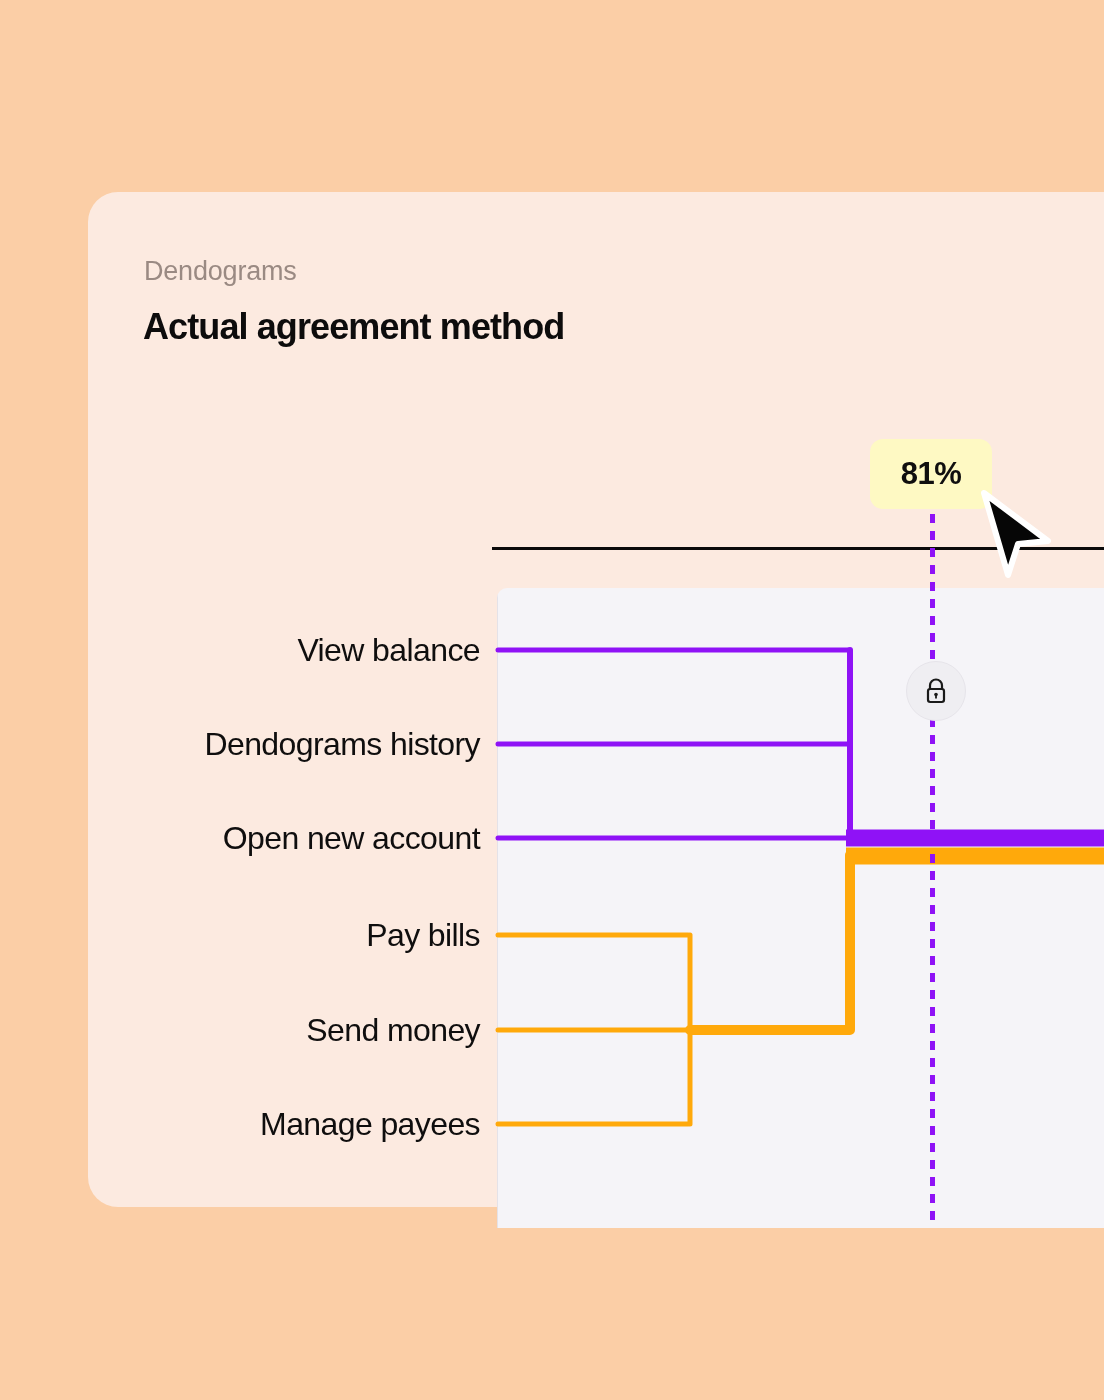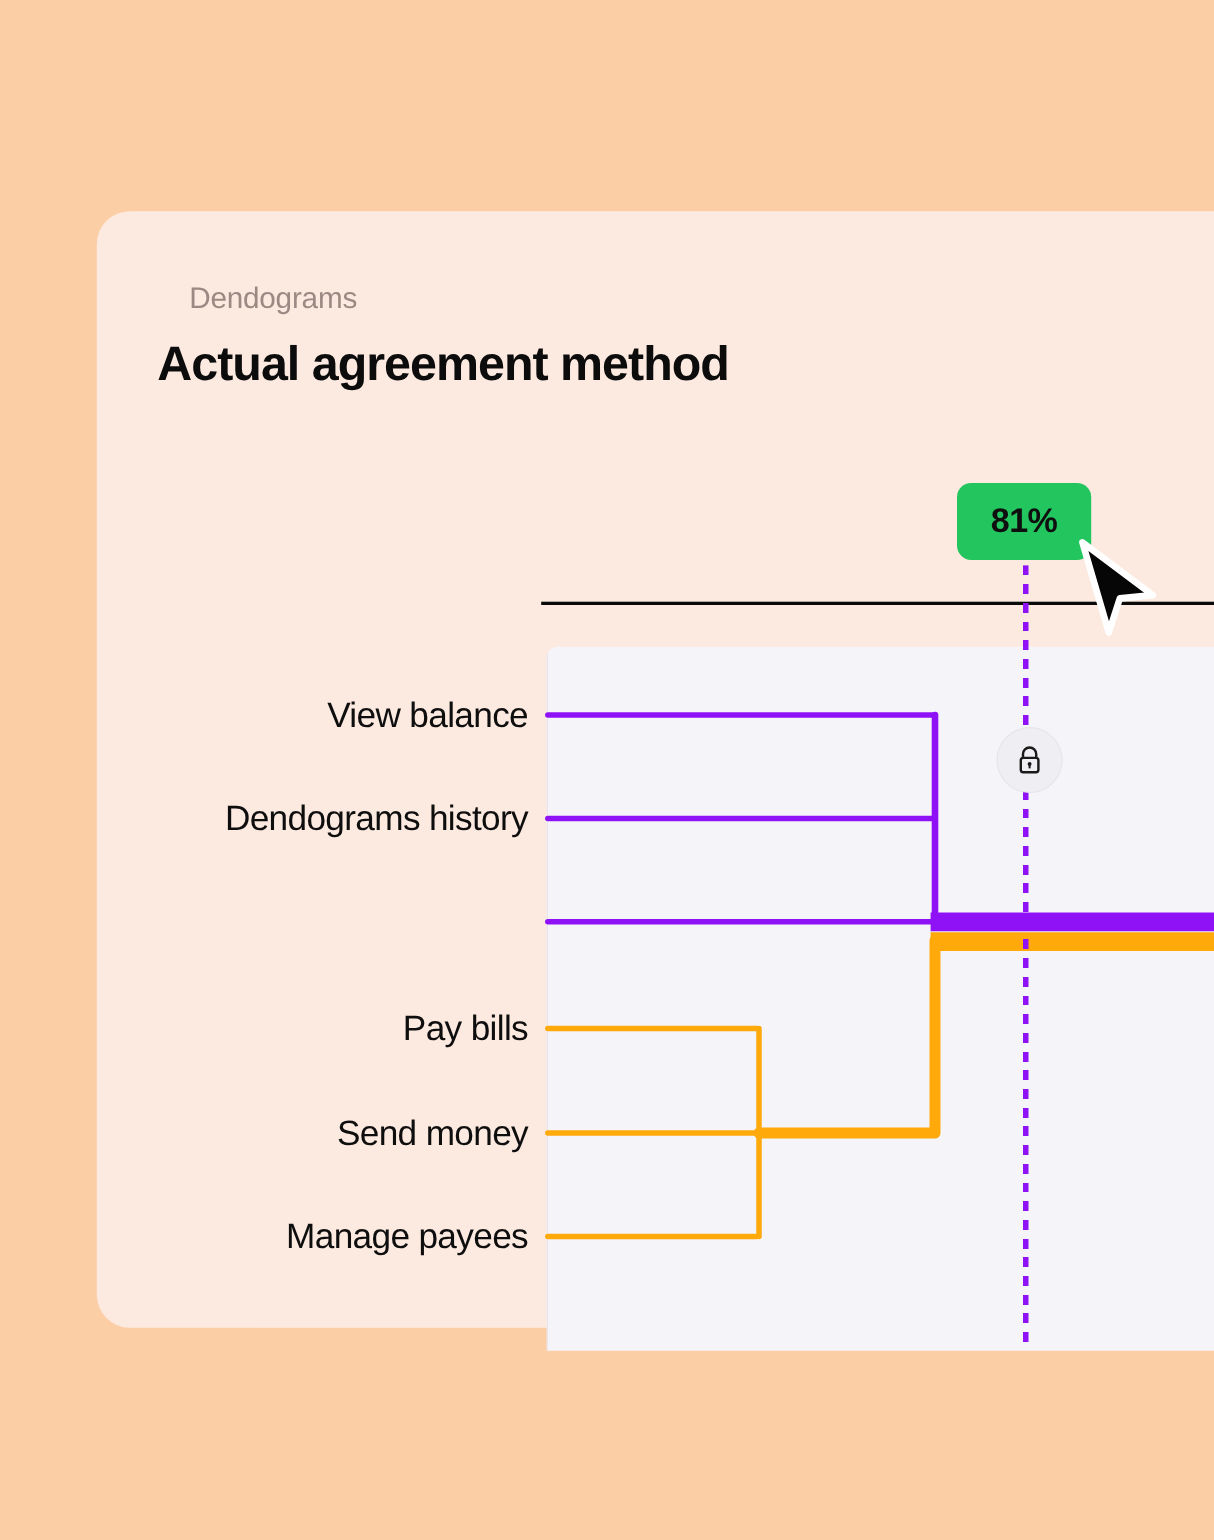--- a/index.html
+++ b/index.html
@@ -36,27 +36,26 @@
   
   .eyebrow {
     position: absolute;
     left: 144px;
     top: 256px;
     font-size: 27px;
     font-weight: 500;
     letter-spacing: -0.2px;
     color: #9A8A83;
     white-space: nowrap;
-    margin-left: 28px;
   }
   .title {
     position: absolute;
     left: 143px;
     top: 306px;
-    font-size: 44px;
+    font-size: 36px;
     font-weight: 700;
     letter-spacing: -0.9px;
     color: #0D0C0C;
     white-space: nowrap;
   }
 
   
   .axis-caption {
     position: absolute;
     left: 496px;
@@ -76,21 +75,21 @@
     background: #0B0A0A;
   }
 
   
   .pct-badge {
     position: absolute;
     left: 870px;
     top: 439px;
     width: 122px;
     height: 70px;
-    background: #22c55e;
+    background: #fef9c3;
     border-radius: 13px;
     display: flex;
     align-items: center;
     justify-content: center;
     font-size: 31px;
     font-weight: 600;
     letter-spacing: -0.5px;
     color: #100F0F;
   }
   .cursor {
@@ -230,18 +229,19 @@
 
   <div class="pct-badge">81%</div>
 
   <svg class="cursor" viewBox="0 0 78 92" xmlns="http://www.w3.org/2000/svg">
     <path d="M6 4 L70 52 L40 55 L30 86 Z" fill="#060606" stroke="#FFFFFF" stroke-width="6" stroke-linejoin="round"></path>
   </svg>
 
   <div class="labels-col">
     <div class="row-label" style="top:650px;">View balance</div>
     <div class="row-label" style="top:744px;">Dendograms history</div>
+    <div class="row-label" style="top:838px;">Open new account</div>
     <div class="row-label" style="top:935px;">Pay bills</div>
     <div class="row-label" style="top:1124px;">Manage payees</div>
     <div class="row-label" style="top:1030px;">Send money</div>
   </div>
 
 </div>
 
 </body></html>

